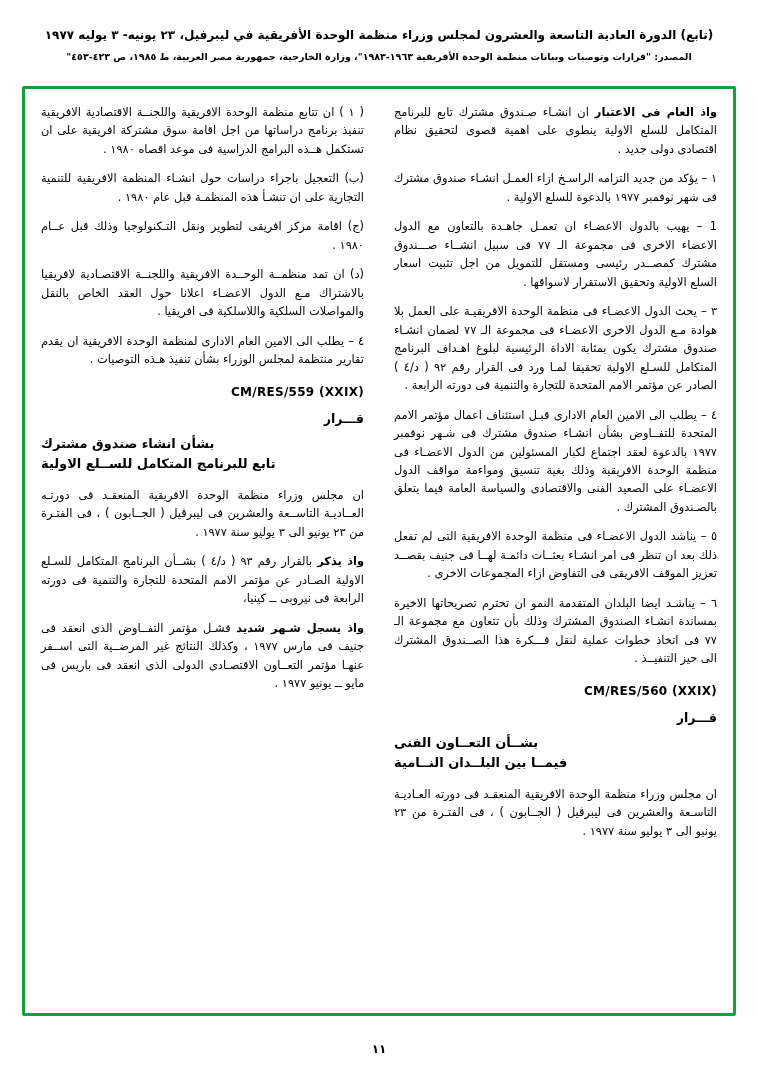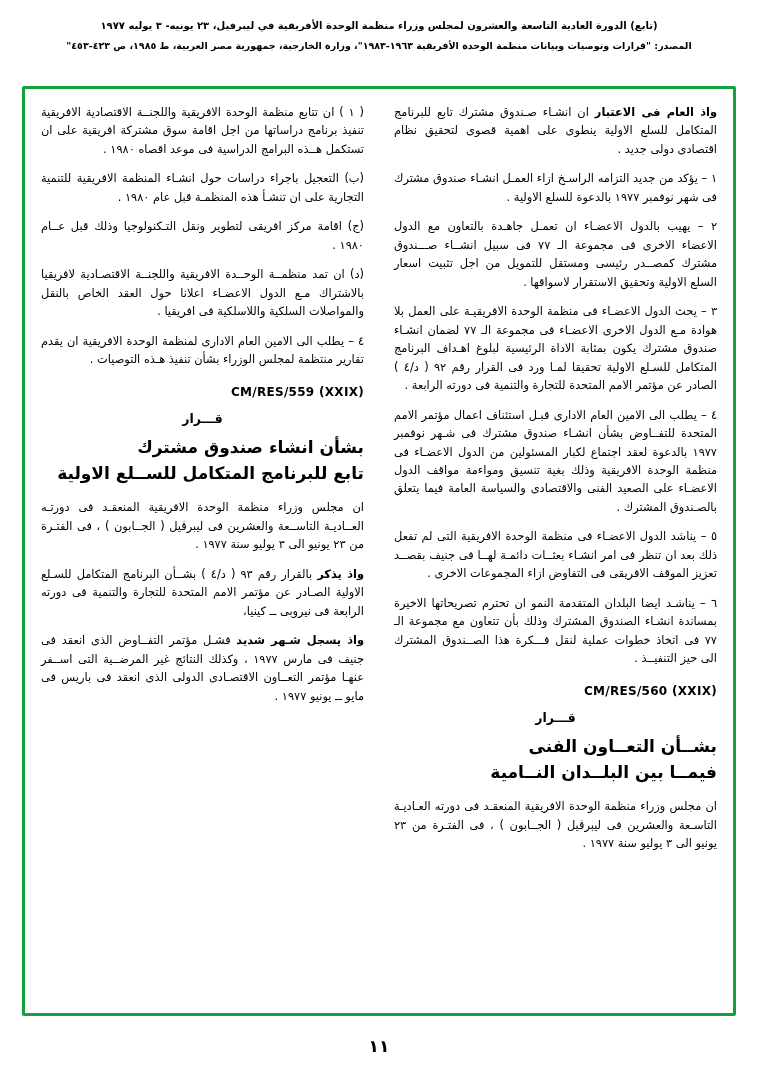--- a/index.html
+++ b/index.html
@@ -18,25 +18,25 @@
   .page {
     position: absolute;
     inset: 0;
     padding: 0;
   }
   .header-block {
     padding: 18px 28px 0 28px;
     text-align: center;
   }
   .doc-title {
-    font-size: 10px;
+    font-size: 12px;
     font-weight: bold;
     line-height: 1.5;
     letter-spacing: 0px;
-    margin: 0 0 6px 0;
+    margin: 8px 0 6px 0;
     direction: rtl;
   }
   .doc-source {
     font-size: 9.5px;
     font-weight: bold;
     line-height: 1.4;
     margin: 0 0 8px 0;
     direction: rtl;
   }
   .frame {
@@ -80,60 +80,60 @@
     font-size: 12px;
     font-weight: bold;
     direction: ltr;
     text-align: right;
     margin: 16px 0 12px 0;
     letter-spacing: 0.3px;
   }
   .res-code.left-col {
   }
   .qarar {
-    text-align: center;
+    text-align: right;
     font-size: 12.5px;
     font-weight: bold;
     margin: 2px 0 8px 0;
     letter-spacing: 2px;
   }
   .qarar-sub {
-    text-align: right;
-    font-size: 17px;
+    text-align: left;
+    font-size: 13px;
     font-weight: bold;
     line-height: 1.55;
     margin: 0 0 12px 0;
   }
   .page-number {
     position: absolute;
     bottom: 22px;
     left: 0;
     right: 0;
     text-align: center;
-    font-size: 17px;
+    font-size: 12px;
     font-weight: bold;
   }
 </style>
 </head>
 <body>
 
 <div class="page">
 
   <div class="header-block">
     <div class="doc-title">(تابع) الدورة العادية التاسعة والعشرون لمجلس وزراء منظمة الوحدة الأفريقية في ليبرفيل، ٢٣ يونيه- ٣ يوليه ١٩٧٧</div>
     <div class="doc-source">المصدر: "قرارات وتوصيات وبيانات منظمة الوحدة الأفريقية ١٩٦٣-١٩٨٣"، وزارة الخارجية، جمهورية مصر العربية، ط ١٩٨٥، ص ٤٢٣-٤٥٣"</div>
   </div>
 
   <div class="frame">
     <div class="columns">
 
       <div class="col right">
         <p class="para"><span class="lead">واذ العام فى الاعتبار</span><span> ان انشـاء صـندوق مشترك تابع للبرنامج المتكامل للسلع الاولية ينطوى على اهمية قصوى لتحقيق نظام اقتصادى دولى جديد .</span></p>
         <p class="para"><span>١ – يؤكد من جديد التزامه الراسـخ ازاء العمـل انشـاء صندوق مشترك فى شهر نوفمبر ١٩٧٧ بالدعوة للسلع الاولية .</span></p>
-        <p class="para"><span>٢ – يهيب بالدول الاعضـاء ان تعمـل جاهـدة بالتعاون مع الدول الاعضاء الاخرى فى مجموعة الـ ٧٧ فى سبيل انشــاء صـــندوق مشترك كمصــدر رئيسى ومستقل للتمويل من اجل تثبيت اسعار السلع الاولية وتحقيق الاستقرار لاسواقها .</span></p>
+        <p class="para"><span>1 – يهيب بالدول الاعضـاء ان تعمـل جاهـدة بالتعاون مع الدول الاعضاء الاخرى فى مجموعة الـ ٧٧ فى سبيل انشــاء صـــندوق مشترك كمصــدر رئيسى ومستقل للتمويل من اجل تثبيت اسعار السلع الاولية وتحقيق الاستقرار لاسواقها .</span></p>
         <p class="para"><span>٣ – يحث الدول الاعضـاء فى منظمة الوحدة الافريقيـة على العمل بلا هوادة مـع الدول الاخرى الاعضـاء فى مجموعة الـ ٧٧ لضمان انشـاء صندوق مشترك يكون بمثابة الاداة الرئيسية لبلوغ اهـداف البرنامج المتكامل للسـلع الاولية تحقيقا لمـا ورد فى القرار رقم ٩٢ ( د/٤ ) الصادر عن مؤتمر الامم المتحدة للتجارة والتنمية فى دورته الرابعة .</span></p>
         <p class="para"><span>٤ – يطلب الى الامين العام الادارى قبـل استئناف اعمال مؤتمر الامم المتحدة للتفــاوض بشأن انشـاء صندوق مشترك فى شـهر نوفمبر ١٩٧٧ بالدعوة لعقد اجتماع لكبار المسئولين من الدول الاعضـاء فى منظمة الوحدة الافريقية وذلك بغية تنسيق ومواءمة مواقف الدول الاعضـاء على الصعيد الفنى والاقتصادى والسياسة العامة فيما يتعلق بالصـندوق المشترك .</span></p>
         <p class="para"><span>٥ – يناشد الدول الاعضـاء فى منظمة الوحدة الافريقية التى لم تفعل ذلك بعد ان تنظر فى امر انشـاء بعثــات دائمـة لهــا فى جنيف بقصــد تعزيز الموقف الافريقى فى التفاوض ازاء المجموعات الاخرى .</span></p>
         <p class="para"><span>٦ – يناشـد ايضا البلدان المتقدمة النمو ان تحترم تصريحاتها الاخيرة بمساندة انشـاء الصندوق المشترك وذلك بأن تتعاون مع مجموعة الـ ٧٧ فى اتخاذ خطوات عملية لنقل فـــكرة هذا الصــندوق المشترك الى حيز التنفيــذ .</span></p>
 
         <div class="res-code">CM/RES/560 (XXIX)</div>
         <div class="qarar">قـــرار</div>
         <div class="qarar-sub" style="white-space: pre-line;">بشــأن التعــاون الفنى
 فيمــا بين البلــدان النــامية</div>
         <p class="para"><span>ان مجلس وزراء منظمة الوحدة الافريقية المنعقـد فى دورته العـاديـة التاسـعة والعشرين فى ليبرڤيل ( الجــابون ) ، فى الفتـرة من ٢٣ يونيو الى ٣ يوليو سنة ١٩٧٧ .</span></p>

